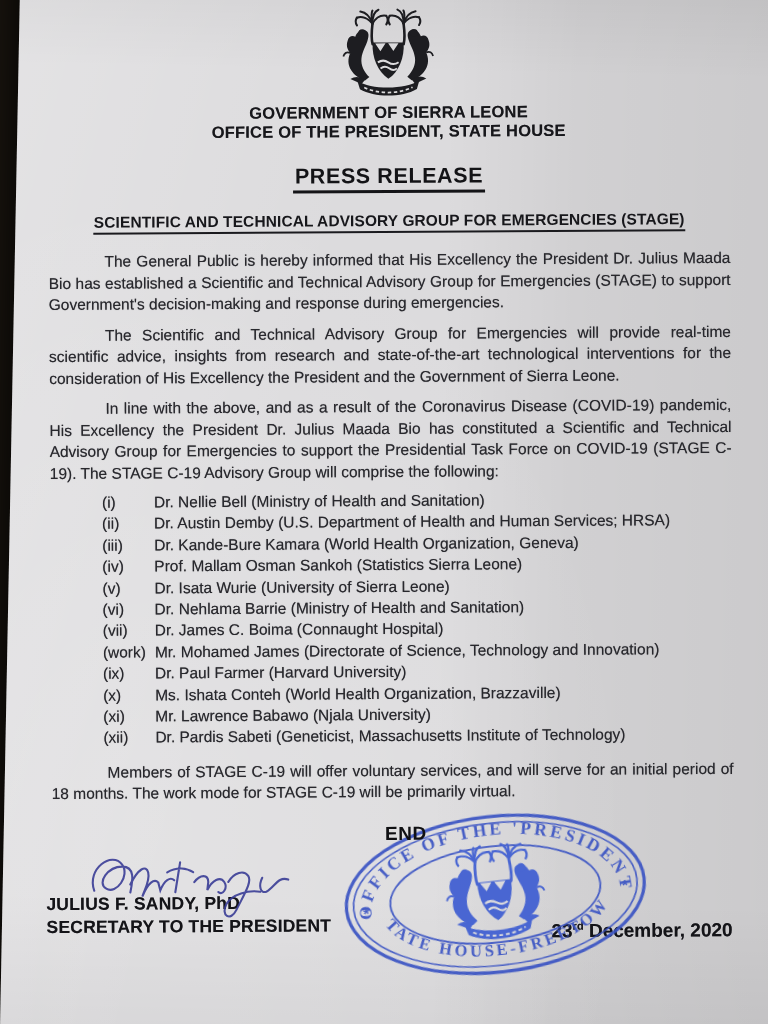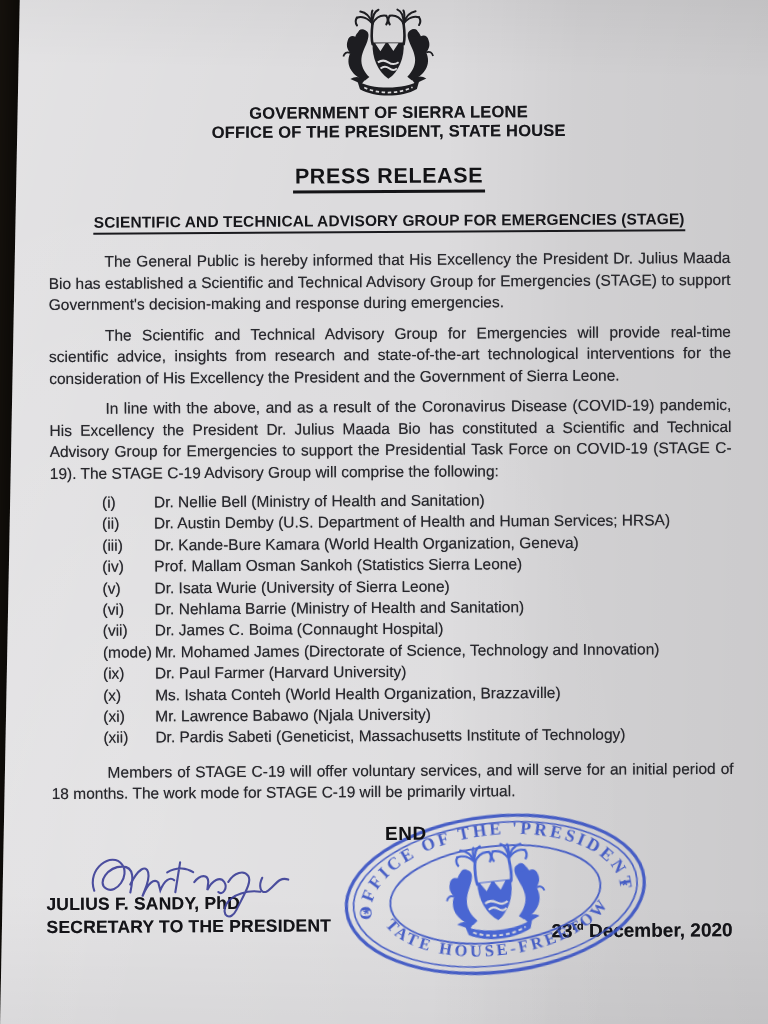--- a/index.html
+++ b/index.html
@@ -171,21 +171,21 @@
       </div>
     <div class="member">
         <span class="num">(vi)</span>
         <span class="txt">Dr. Nehlama Barrie (Ministry of Health and Sanitation)</span>
       </div>
     <div class="member">
         <span class="num">(vii)</span>
         <span class="txt">Dr. James C. Boima (Connaught Hospital)</span>
       </div>
     <div class="member">
-        <span class="num">(mode)</span>
+        <span class="num">(work)</span>
         <span class="txt">Mr. Mohamed James (Directorate of Science, Technology and Innovation)</span>
       </div>
     <div class="member">
         <span class="num">(ix)</span>
         <span class="txt">Dr. Paul Farmer (Harvard University)</span>
       </div>
     <div class="member">
         <span class="num">(x)</span>
         <span class="txt">Ms. Ishata Conteh (World Health Organization, Brazzaville)</span>
       </div>

